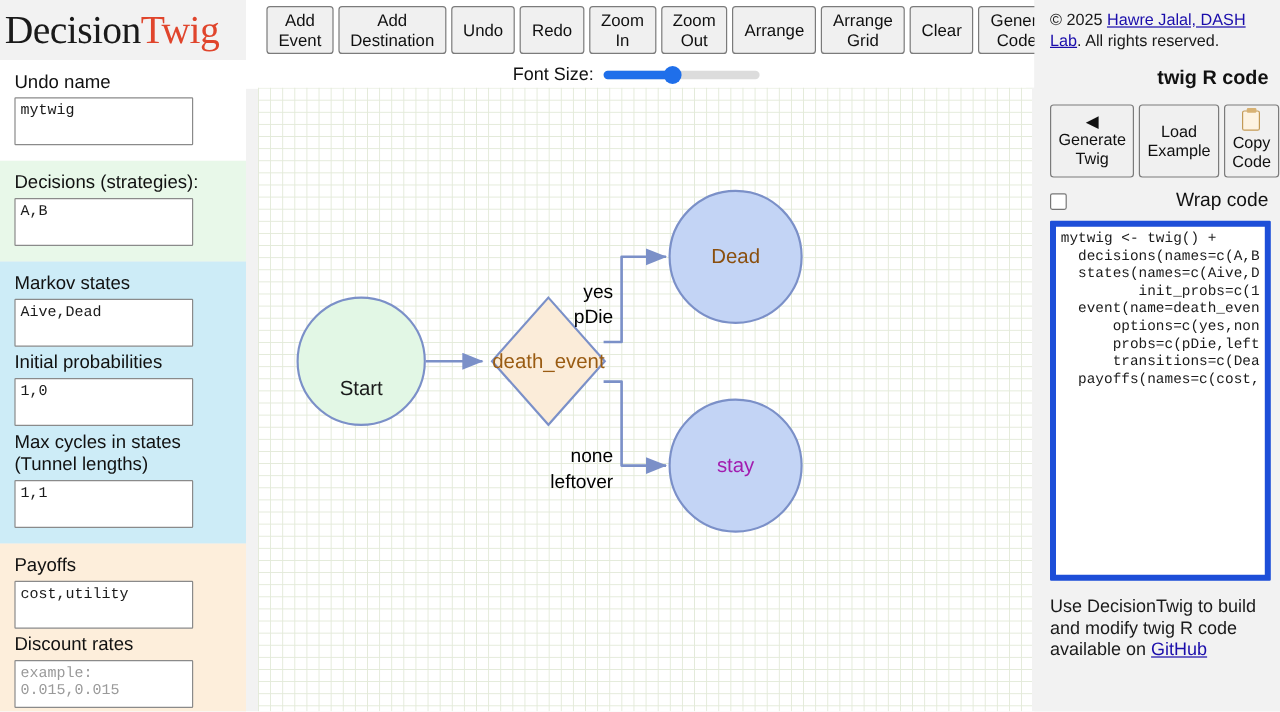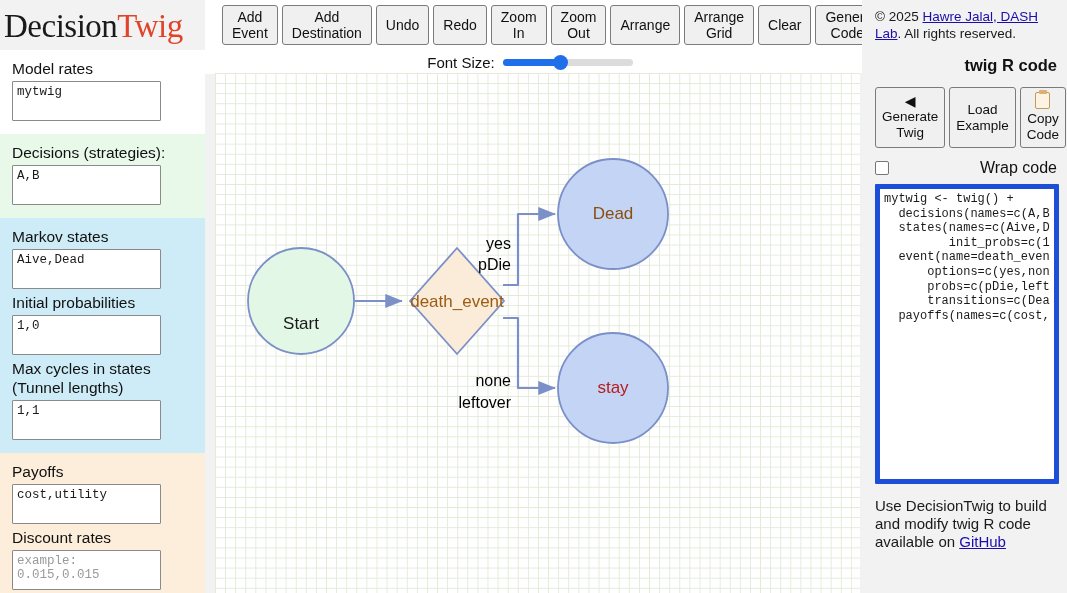--- a/index.html
+++ b/index.html
@@ -275,21 +275,21 @@
 <div id="app">
 
   <div id="sidebar">
 
     <div class="logo">
       <span class="part-a">Decision</span><span class="part-b">Twig</span>
     </div>
 
     <div class="panel panel-white">
       <div class="field">
-        <div class="field-label">Model rates</div>
+        <div class="field-label">Undo name</div>
         <textarea class="ta" placeholder="" style="">mytwig</textarea>
       </div>
     </div>
 
     <div class="panel panel-green">
       <div class="field">
         <div class="field-label">Decisions (strategies):</div>
         <textarea class="ta" placeholder="" style="">A,B</textarea>
       </div>
     </div>
@@ -371,21 +371,21 @@
       <polygon points="242,175 289,228 242,281 195,228" fill="#fbecd9" stroke="#7b90c8" stroke-width="1.8"></polygon>
 
       <circle cx="398" cy="141" r="55" fill="#c3d4f5" stroke="#7b90c8" stroke-width="1.8"></circle>
 
       <circle cx="398" cy="315" r="55" fill="#c3d4f5" stroke="#7b90c8" stroke-width="1.8"></circle>
     </svg>
 
     <div class="node-label" style="left:36px; top:218px; width:100px; color:#1a1a1a;margin-top:23px;">Start</div>
     <div class="node-label" style="left:177px; top:219px; width:130px; color:#9a5c13;">death_event</div>
     <div class="node-label" style="left:348px; top:131px; width:100px; color:#8a4f0e;">Dead</div>
-    <div class="node-label" style="left:348px; top:305px; width:100px; color:#b91c1c;">stay</div>
+    <div class="node-label" style="left:348px; top:305px; width:100px; color:#a21caf;">stay</div>
 
     <div class="edge-label" style="left:210px; top:139px; width:86px;">yes</div>
     <div class="edge-label" style="left:210px; top:160px; width:86px;">pDie</div>
     <div class="edge-label" style="left:210px; top:276px; width:86px;">none</div>
     <div class="edge-label" style="left:200px; top:298px; width:96px;">leftover</div>
   </div>
 
   <div id="rightpanel">
 
     <div id="copyright"><span>© 2025 </span><a href="#">Hawre Jalal, DASH Lab</a><span>. All rights reserved.</span></div>

